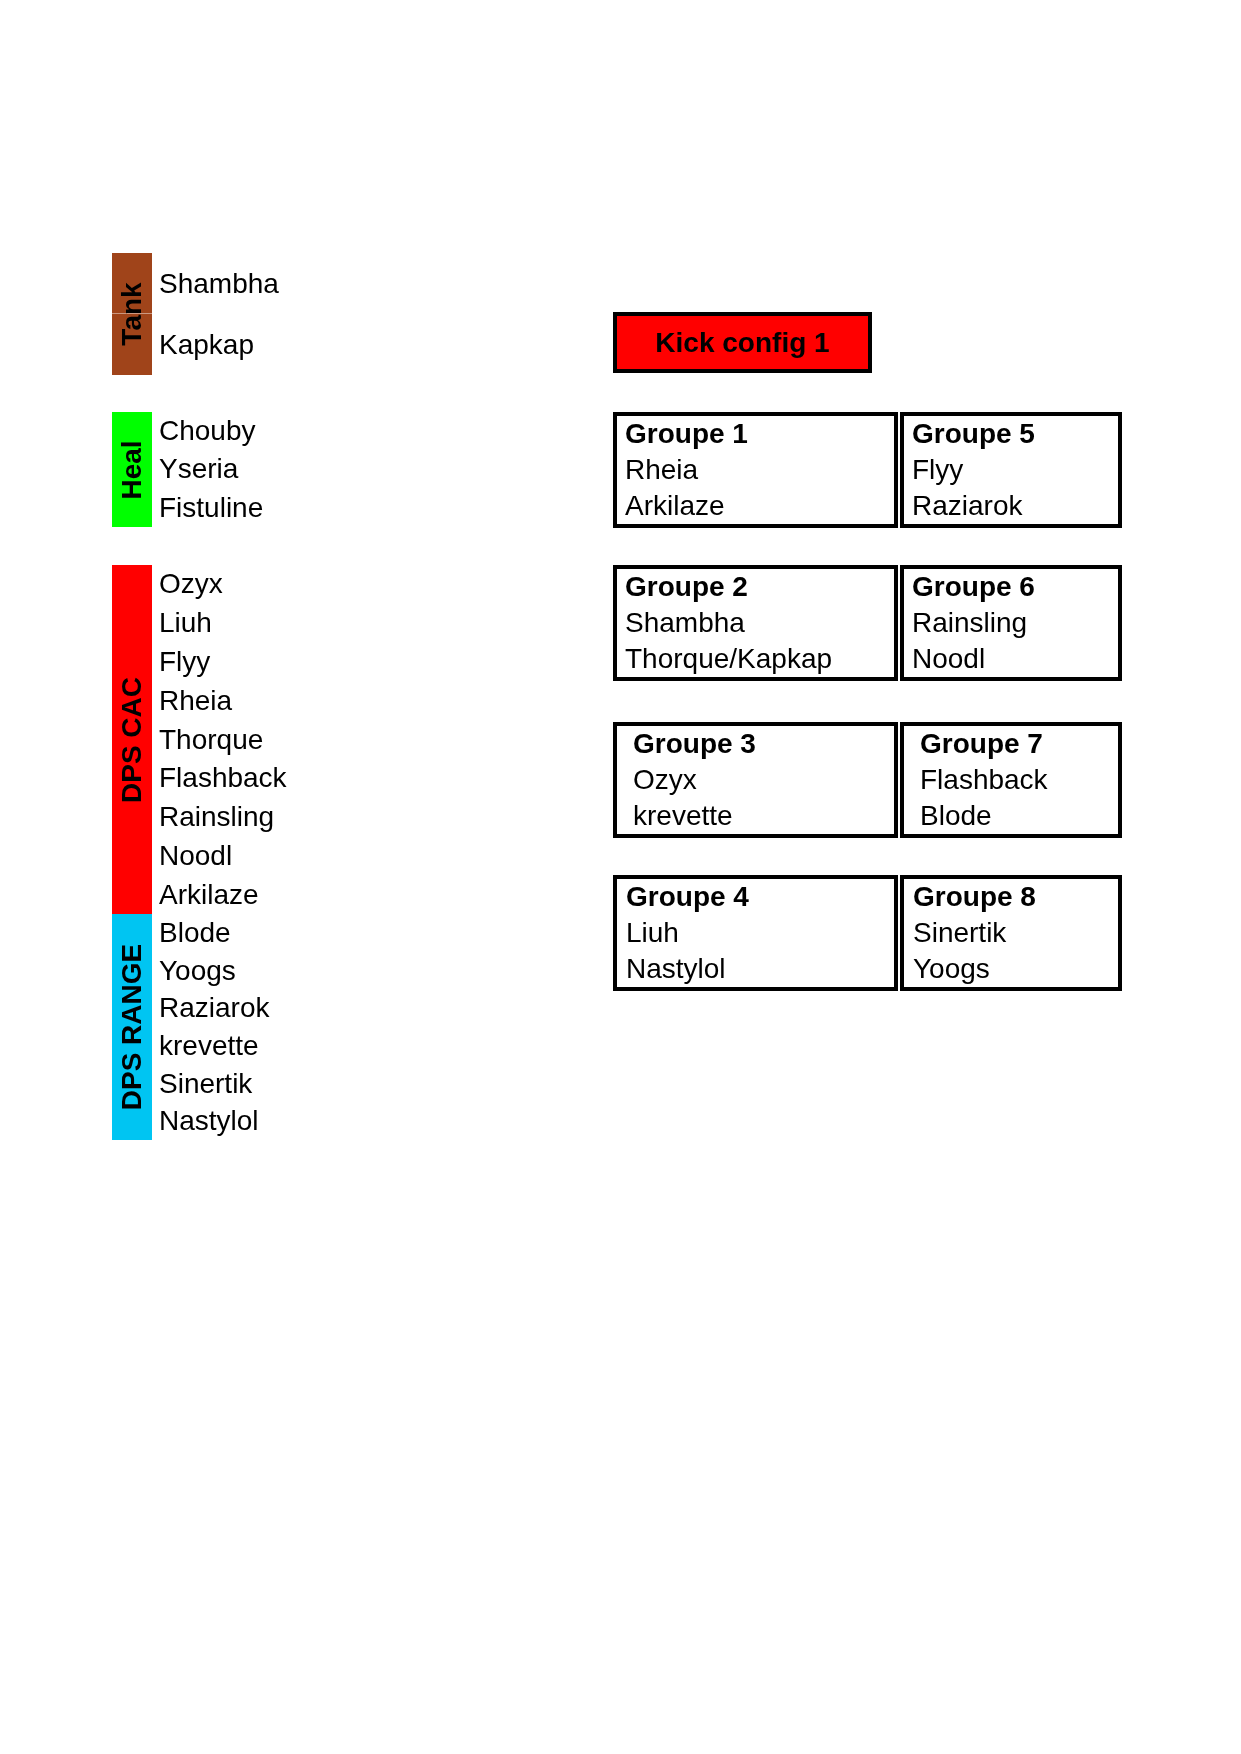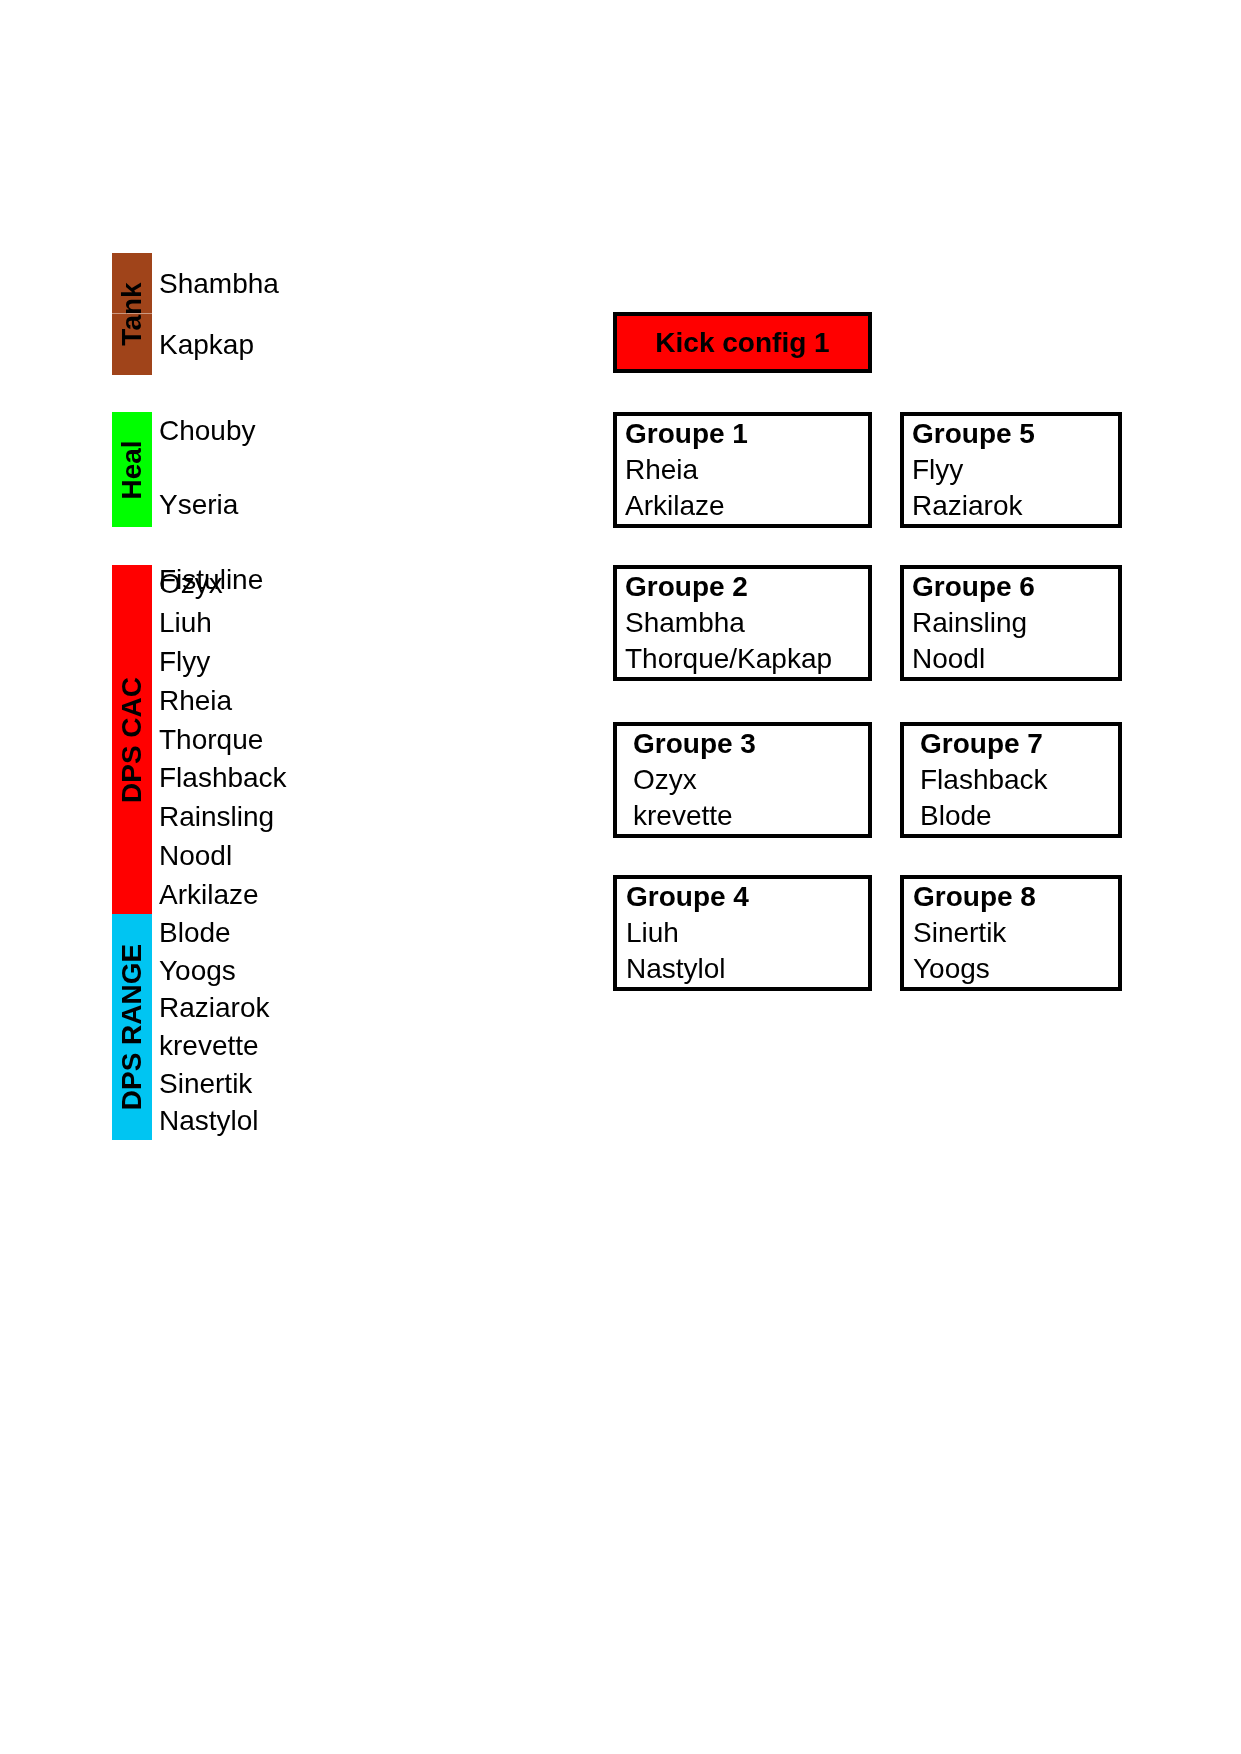--- a/index.html
+++ b/index.html
@@ -52,21 +52,21 @@
     display: flex;
     flex-direction: column;
   }
   .name-row {
     display: flex;
     align-items: center;
     font-size: 28px;
     white-space: nowrap;
   }
   .names-tank  { top: 253px; } .names-tank  .name-row { height: 61px;   }
-  .names-heal  { top: 412px; gap: 36px; } .names-heal  .name-row { height: 38.3px; }
+  .names-heal  { top: 412px; } .names-heal  .name-row { height: 38.3px; }
   .names-cac   { top: 565px; } .names-cac   .name-row { height: 38.8px; }
   .names-range { top: 914px; } .names-range .name-row { height: 37.7px; }
 
   
   .remplacant-box {
     position: absolute;
     left: 150px;
     top: 1168px;
     width: 291px;
     height: 41px;
@@ -106,21 +106,21 @@
     overflow: hidden;
   }
   .group-box > div {
     height: 36px;
     display: flex;
     align-items: center;
     font-size: 28px;
     white-space: nowrap;
   }
   .group-title { font-weight: bold; }
-  .col1 { left: 613px; width: 259px; }
+  .col1 { left: 613px; width: 285px; }
   .col2 { left: 900px; width: 222px; }
   .rowA { top: 412px; }
   .rowB { top: 565px; }
   .rowC { top: 722px; padding-left: 16px; }
   .rowD { top: 875px; padding-left: 9px; }
 </style>
 </head>
 <body>
 
 <div class="page">

